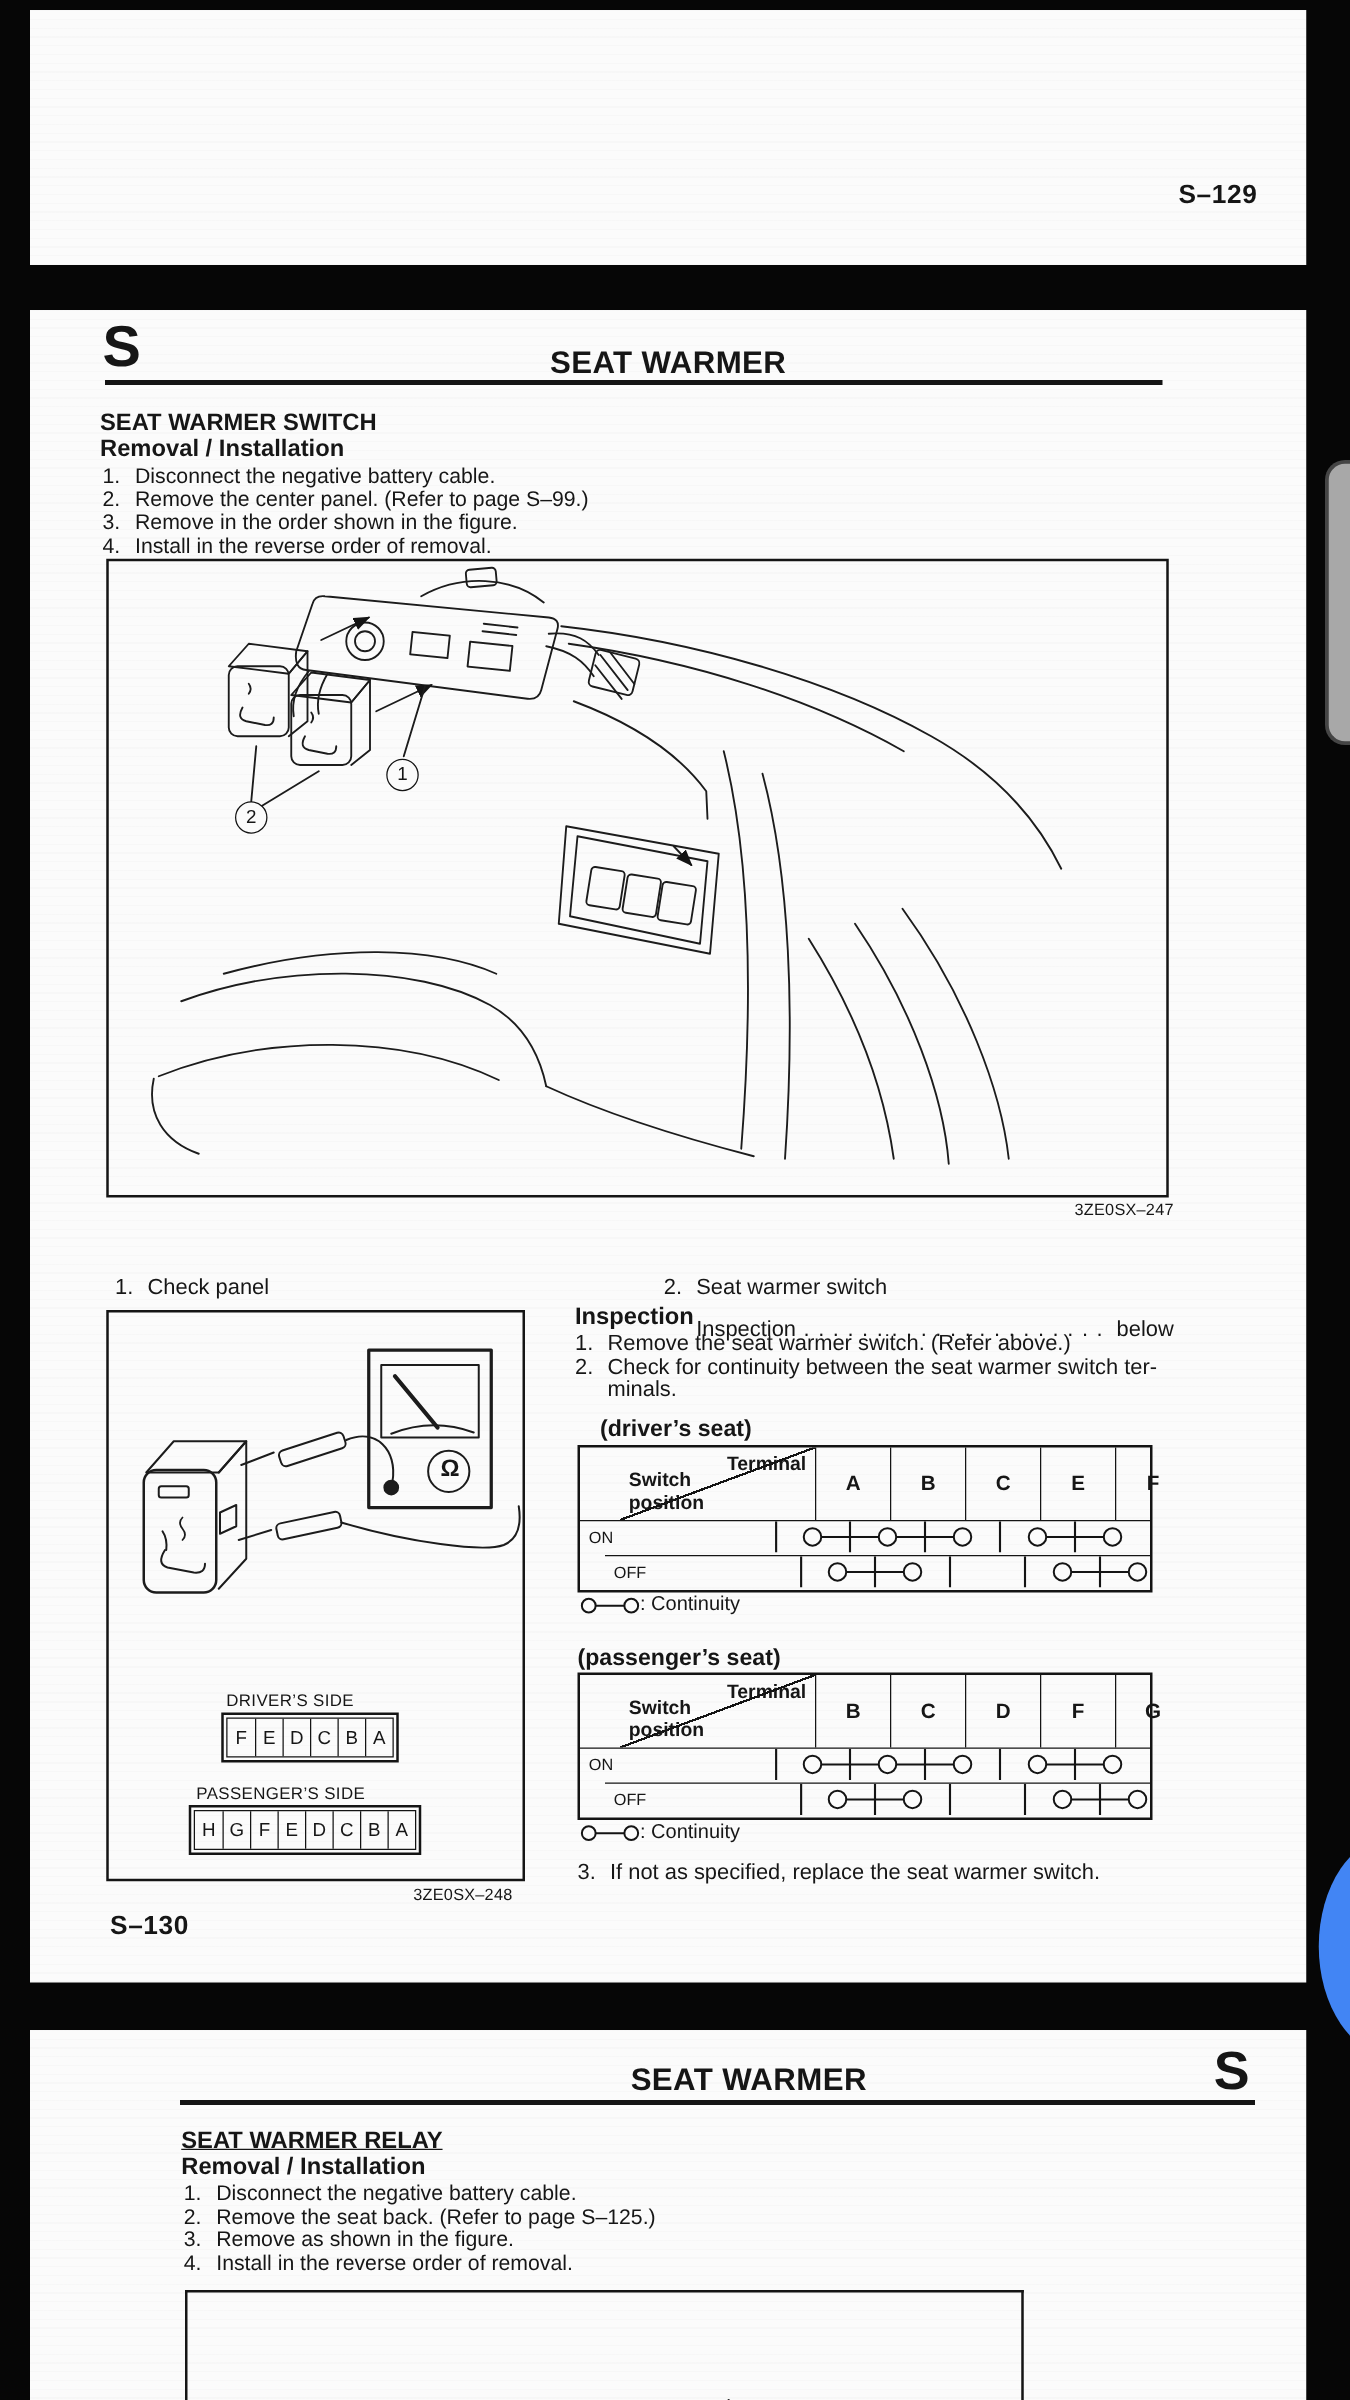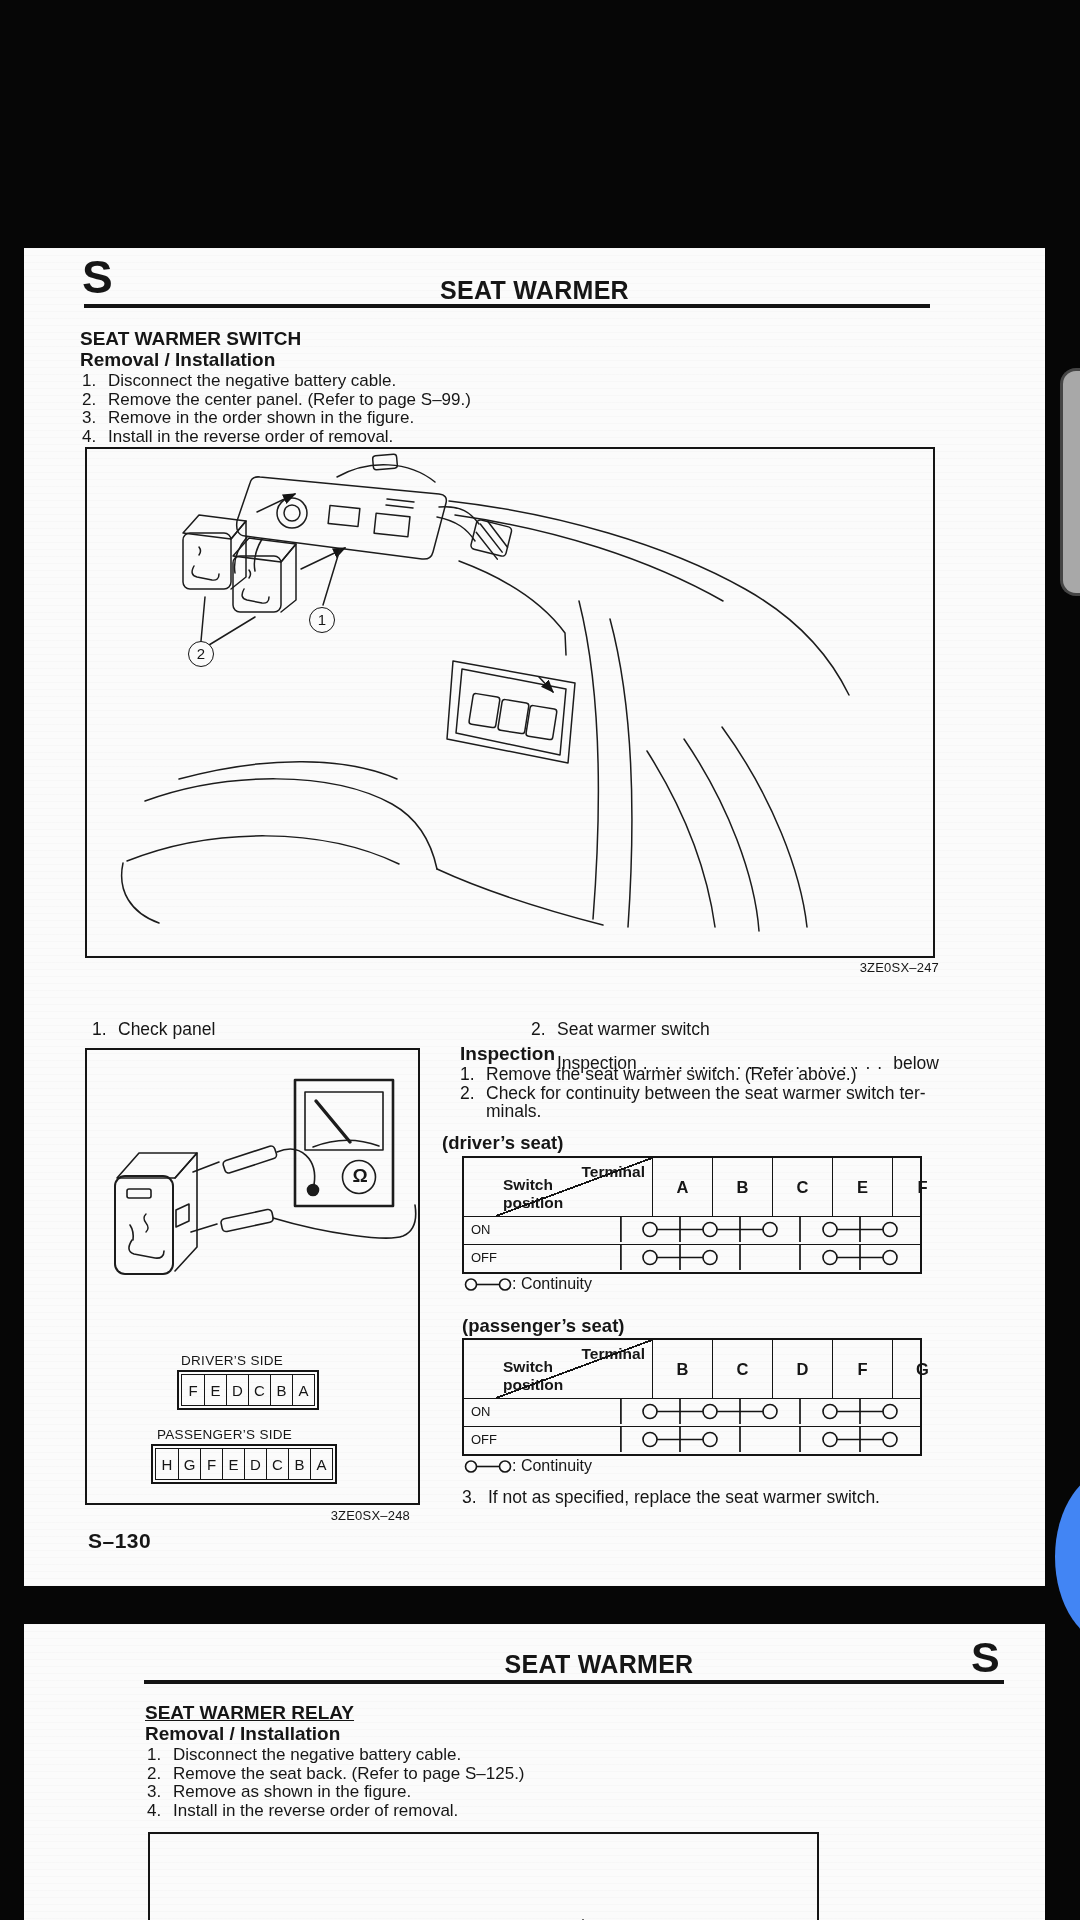--- a/index.html
+++ b/index.html
@@ -31,21 +31,21 @@
   .ctable{position:absolute;width:460px;border:2.2px solid #141414;box-sizing:border-box;background:transparent;}
   .ct-head{position:relative;height:58px;display:flex;padding-left:32px;}
   .ct-corner{width:156px;flex:none;position:relative;
      background:linear-gradient(to bottom right, transparent calc(50% - 0.9px), #141414 calc(50% - 0.9px),
                 #141414 calc(50% + 0.9px), transparent calc(50% + 0.9px));}
   .ct-ct{position:absolute;top:5px;right:7px;font-weight:bold;font-size:15.5px;}
   .ct-cb{position:absolute;bottom:4px;left:7px;font-weight:bold;font-size:15.5px;line-height:1.15;white-space:pre-line;}
   .ct-th{width:60px;flex:none;border-left:1.7px solid #141414;display:flex;align-items:center;
          justify-content:center;font-weight:bold;font-size:16.5px;box-sizing:border-box;}
   .ct-row{position:relative;height:27px;border-top:1.9px solid #141414;}
-  .ct-row + .ct-row{border-top-width:1.6px;}
+  .ct-row + .ct-row{border-top-width:1.6px;margin-left:20px;}
   .ct-pos{position:absolute;left:7px;top:0;line-height:25px;font-size:13px;}
   .ct-svg{position:absolute;left:156px;top:0;}
   .legend{display:flex;align-items:center;font-size:16px;}
   .tbl-title{font-size:18.5px;font-weight:bold;}
   .insp-txt{font-size:17.5px;}
   
   .connlabel{font-size:13.5px;letter-spacing:.3px;}
   .conn{position:absolute;border:2.5px solid #141414;padding:2px;}
   .conn-inner{display:flex;border:1.5px solid #141414;}
   .pin{width:22px;height:30px;border-left:1.5px solid #141414;display:flex;align-items:center;
@@ -57,20 +57,23 @@
        border:3px solid #454545;border-right:none;border-radius:16px 0 0 16px;box-sizing:border-box;}
   .scroll-handle{position:absolute;left:1055px;top:1469px;width:60px;height:176px;background:#4285f4;
        border-radius:100% 0 0 100% / 50% 0 0 50%;}
   svg.lineart{display:block;}
 </style>
 </head>
 <body>
 
 <div class="screen">
 
+  <div class="page" id="page-prev">
+    <div class="abs pagenum" style="right:39px;top:136px;">S–129</div>
+  </div>
 
   <div class="page" id="page-main">
 
     <div class="abs big-s" style="left:58px;top:6px;">S</div>
     <div class="abs htitle" style="left:0;top:28px;width:1021px;text-align:center;">SEAT WARMER</div>
     <div class="abs hrule" style="left:60px;top:56px;width:846px;"></div>
 
     <div class="abs sec-title" style="left:56px;top:80px;">SEAT WARMER SWITCH</div>
     <div class="abs sec-title" style="left:56px;top:101px;">Removal / Installation</div>
     <div class="abs steps" id="sws-steps" style="left:58px;top:124px;width:560px;">
@@ -235,21 +238,21 @@
         </div>
         <div class="step">
           <span class="sn">2.</span>
           <span>Check for continuity between the seat warmer switch ter-</span>
         </div>
         <div class="step">
           <span style="margin-left: 26px;">minals.</span>
         </div>
       </div>
 
-    <div class="abs tbl-title" style="left:418px;top:884px;">(driver’s seat)</div>
+    <div class="abs tbl-title" style="left:456px;top:884px;">(driver’s seat)</div>
     <div class="ctable" id="table-0" style="left:438px;top:908px;">
         <div class="ct-head">
           <div class="ct-corner">
             <span class="ct-ct">Terminal</span>
             <span class="ct-cb">Switch
 position</span>
           </div>
           <div class="ct-th">A</div>
           <div class="ct-th">B</div>
           <div class="ct-th">C</div>

